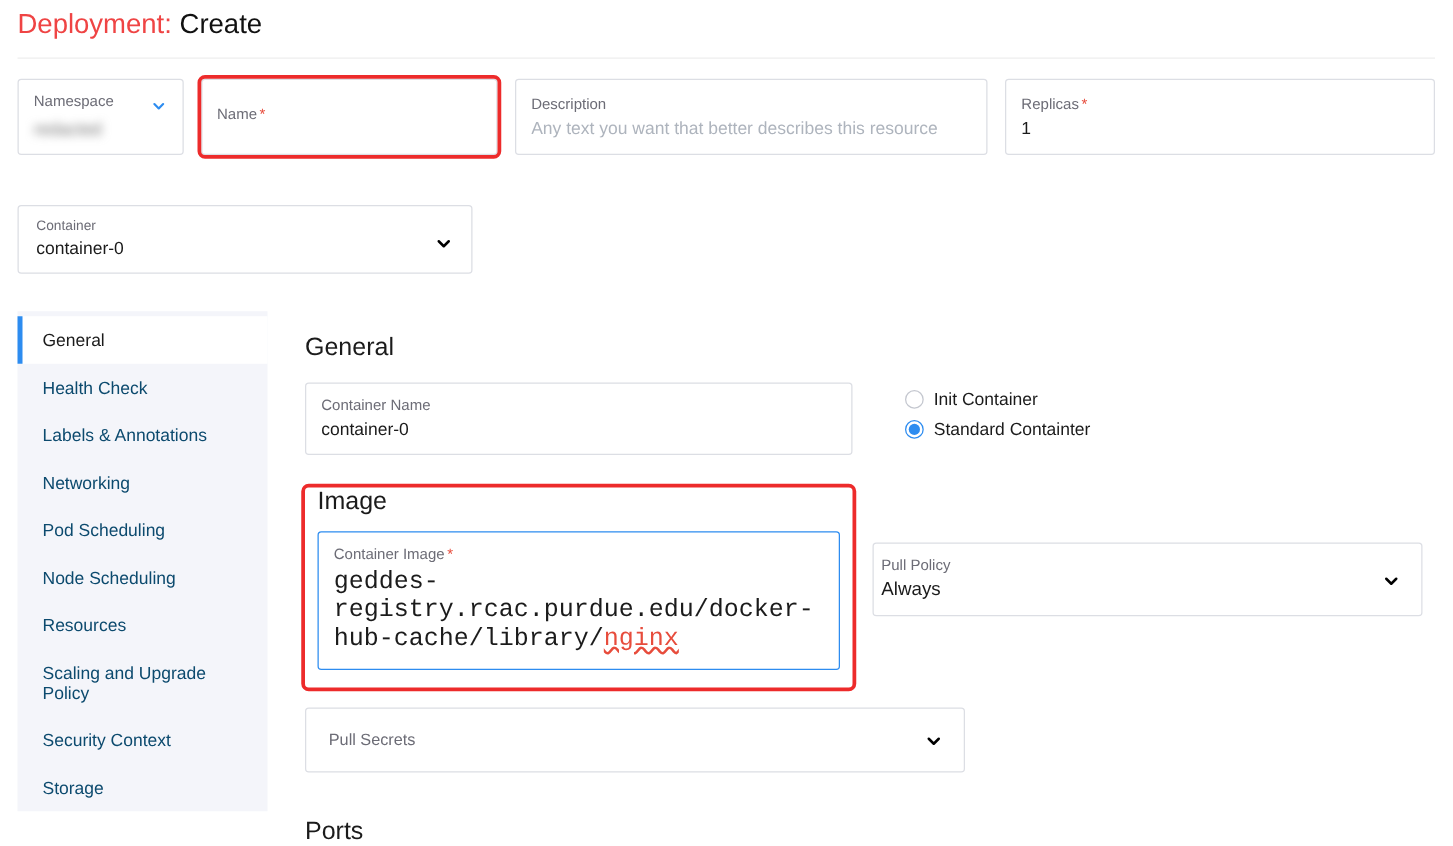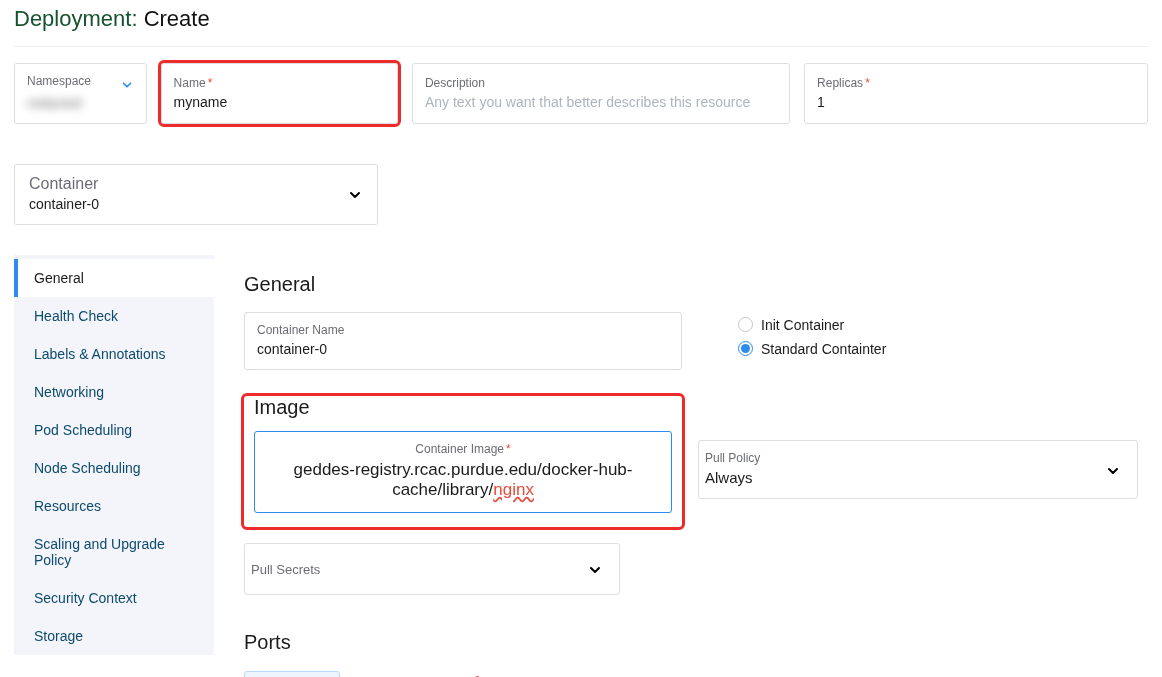--- a/index.html
+++ b/index.html
@@ -1,20 +1,20 @@
 <!DOCTYPE html>
 <html><head>
 <meta charset="utf-8">
 <style>
   * { box-sizing: border-box; margin: 0; padding: 0; }
   body { font-family: -apple-system, BlinkMacSystemFont, "Segoe UI", Helvetica, Arial, sans-serif; background: #fff; color: #1b1b1b; width: 1162px; }
   .page { padding: 0 14px 14px 14px; }
 
   .page-title { margin-top: 6px; margin-bottom: 16px; font-size: 22px; font-weight: 400; border-bottom: 1px solid #eeeeee; padding-bottom: 14px; }
-  .page-title .prefix { color: #14532d; }
+  .page-title .prefix { color: #ef4444; }
   .page-title .suffix { color: #111; }
 
   .top-row { display: flex; gap: 14px; margin-bottom: 40px; justify-content: space-between; }
 
   .field-box { border: 1px solid #dcdee4; border-radius: 3px; padding: 10px 12px 12px; display:flex; flex-direction:column; justify-content:center; }
   .field-label { font-size: 12px; color: #6c6c76; margin-bottom: 4px; }
   .field-label .req { color: #e74c3c; margin-left: 2px; }
   .field-value-input { font-size: 14px; color: #1b1b1b; border:none; outline:none; width:100%; background:transparent; }
   .field-value-input::placeholder { color: #aeb4bd; }
 
@@ -23,50 +23,50 @@
   .namespace-box .blur { filter: blur(4px); font-size:14px; color:#777; margin-top:3px;}
 
   .name-box { width: 248px; }
   .desc-box { width: 396px; }
   .replicas-box { width: 360px; }
 
   .hl-red { outline: 3px solid #ed2b2b; outline-offset: 0; border-radius: 3px; }
   
   .container-select-row { display:flex; margin-bottom: 30px; }
   .container-select { width: 364px; border:1px solid #dcdee4; border-radius: 3px; padding: 10px 14px 12px; position:relative; }
-  .container-select .field-label { font-size:16px; color:#6c6c76; margin-bottom:3px; }
+  .container-select .field-label { font-size:11px; color:#6c6c76; margin-bottom:3px; }
   .container-select .val { font-size: 14px; }
   .container-select .chev { position:absolute; right:14px; top: 22px; font-weight:bold; }
 
   .config-area { display:flex; gap: 0; align-items:flex-start; position:relative; }
 
   .sidenav { width: 200px; background: #f4f5fa; padding-top: 4px; border-left: 4px solid transparent;}
   .sidenav .nav-item { padding: 11px 16px; font-size: 14px; color: #0c4a6e; cursor:pointer; }
   .sidenav .nav-item.active { background: #fff; color: #1b1b1b; border-left: 4px solid #2d8cf0; margin-left:-4px; }
 
   .main-area { flex:1; padding: 18px 10px 20px 30px; }
   .section-h { font-size: 20px; font-weight: 400; color: #1b1b1b; margin-bottom: 16px; }
 
-  .row { display:flex; gap: 16px; margin-bottom: 26px; align-items: center;}
+  .row { display:flex; gap: 2px; margin-bottom: 26px; align-items: center;}
   .container-name-box { width: 438px; }
 
   .radio-group { font-size: 14px; color: #1b1b1b; }
-  .radio-line { display:flex; gap: 8px; margin-bottom: 8px; padding-left: 40px; }
+  .radio-line { display:flex; align-items:center; gap: 8px; margin-bottom: 8px; padding-left: 40px; }
   .radio-outer { width: 15px; height: 15px; border-radius:50%; border:1px solid #c4c7cf; display:flex; align-items:center; justify-content:center;}
   .radio-outer.sel { border-color:#2d8cf0; }
   .radio-inner { width: 9px; height:9px; border-radius:50%; background:#2d8cf0; }
   .image-section-hilite { outline: 3px solid #ed2b2b; border-radius:3px; padding: 0 10px 14px 10px; }
-  .container-image-box { width: 418px; border:1px solid #2d8cf0; border-radius:3px; padding: 10px 12px 12px; text-align: center; }
+  .container-image-box { width: 418px; border:1px solid #2d8cf0; border-radius:3px; padding: 10px 12px 12px; }
   .container-image-box .link-part { color:#e74c3c; text-decoration: underline wavy #e74c3c; }
 
   .image-row { display:flex; gap: 16px; align-items:flex-start;}
   .pull-policy-box { flex:1; border:1px solid #dcdee4; border-radius:3px; padding:10px 6px 12px; position:relative; }
   .pull-policy-box .chev { position:absolute; right:16px; top: 22px; font-weight:bold;}
 
-  .pull-secrets-box { width: 376px; border:1px solid #dcdee4; border-radius:3px; padding:16px 6px; position:relative; margin-bottom: 36px;}
+  .pull-secrets-box { width: 528px; border:1px solid #dcdee4; border-radius:3px; padding:16px 18px; position:relative; margin-bottom: 36px;}
   .pull-secrets-box .chev { position:absolute; right:16px; top: 18px; font-weight:bold;}
   .pull-secrets-label { font-size: 13px; color:#6c6c76; }
 
   .add-port-btn { display:inline-block; padding: 10px 20px; font-size:14px; color:#2d8cf0; background:#eef5fd; border:1px solid #b9d7f6; border-radius:3px; cursor:pointer;}
 
   svg.chev-svg { display:inline; }
 </style>
 </head>
 <body>
 
@@ -83,21 +83,20 @@
       <div class="blur">redacted</div>
       <span class="chev">
         <svg class="chev-svg" width="14" height="14" viewBox="0 0 24 24" fill="none" stroke="#2d8cf0" stroke-width="3" stroke-linecap="round" stroke-linejoin="round">
             <polyline points="6 9 12 15 18 9"></polyline>
           </svg>
       </span>
     </div>
 
     <div class="field-box name-box hl-red">
       <div class="field-label"><span>Name</span><span class="req">*</span></div>
-      <input class="field-value-input" value="myname" style="">
     </div>
 
     <div class="field-box desc-box">
       <div class="field-label">Description</div>
       <input class="field-value-input" placeholder="Any text you want that better describes this resource" style="">
     </div>
 
     <div class="field-box replicas-box">
       <div class="field-label"><span>Replicas</span><span class="req">*</span></div>
       <input class="field-value-input" value="1" style="">
@@ -153,21 +152,21 @@
             <span>Standard Containter</span>
           </div>
         </div>
       </div>
 
       <div class="image-row">
         <div class="image-section-hilite">
           <div class="section-h" style="margin-bottom:12px;">Image</div>
           <div class="container-image-box">
             <div class="field-label"><span>Container Image</span><span class="req">*</span></div>
-            <div class="field-value-input" style="font-size:17px;"><span>geddes-registry.rcac.purdue.edu/docker-hub-cache/library/</span><span class="link-part">nginx</span></div>
+            <div class="field-value-input" style="font-size:20px;font-family:Liberation Mono, monospace;"><span>geddes-registry.rcac.purdue.edu/docker-hub-cache/library/</span><span class="link-part">nginx</span></div>
           </div>
         </div>
 
         <div class="pull-policy-box" style="margin-top:44px;">
           <div class="field-label">Pull Policy</div>
           <div class="val" style="font-size:15px;">Always</div>
           <span class="chev">
             <svg class="chev-svg" width="16" height="16" viewBox="0 0 24 24" fill="none" stroke="#000" stroke-width="3" stroke-linecap="round" stroke-linejoin="round">
                 <polyline points="6 9 12 15 18 9"></polyline>
               </svg>

